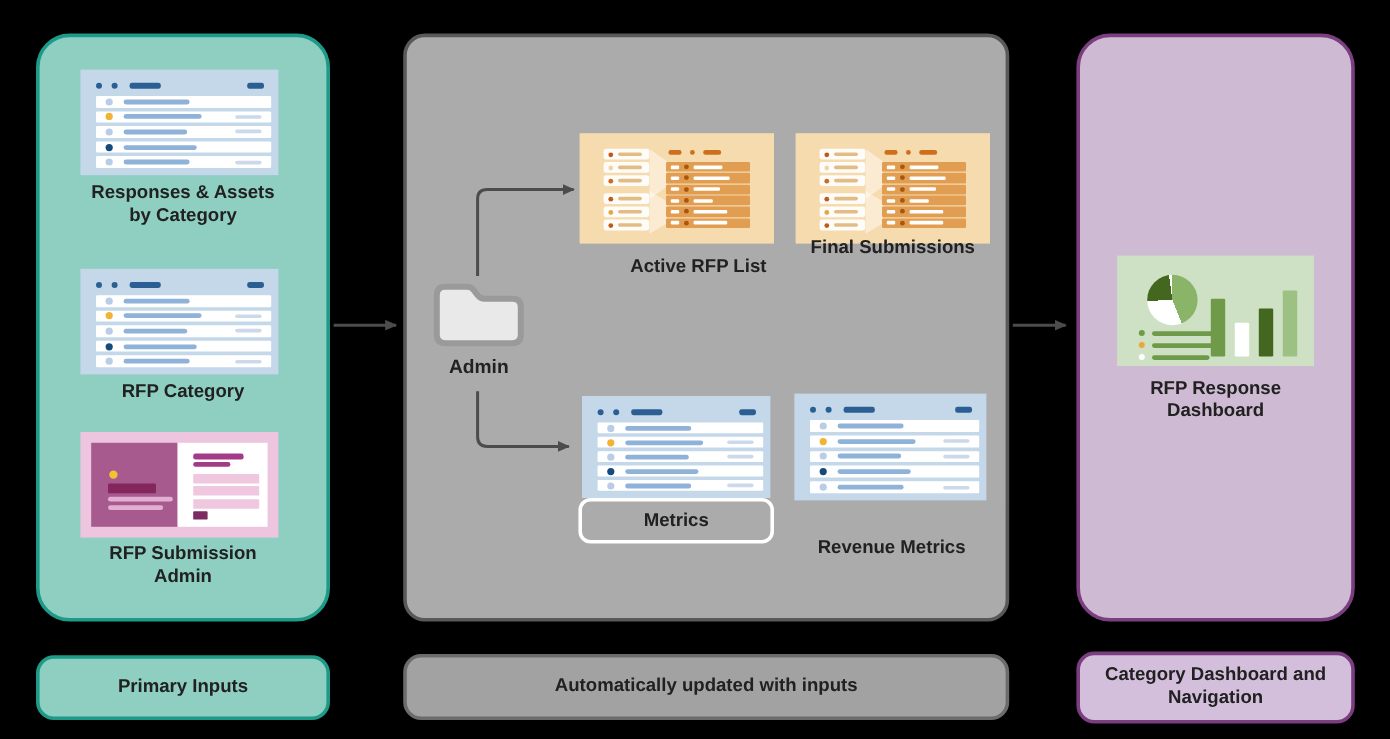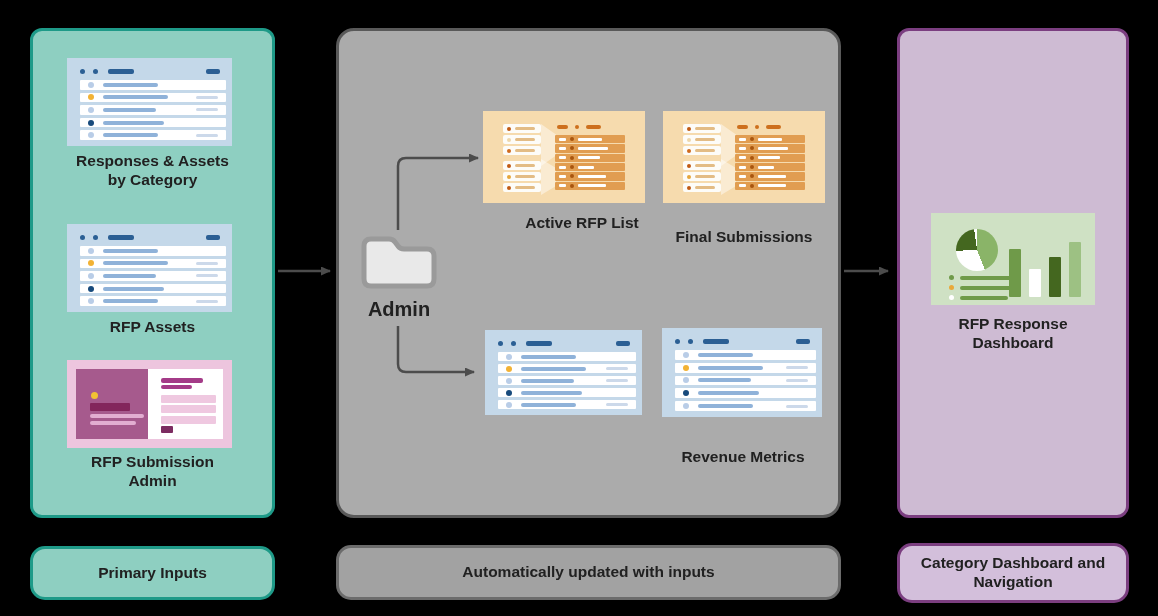--- a/index.html
+++ b/index.html
@@ -1,18 +1,18 @@
 <!DOCTYPE html>
 <html style="--canvas-bg: #000000; --teal-fill: #8ecfc1; --teal-border: #1e9a88; --gray-fill: #ababab; --gray-border: #595959; --gray-pill-border: #6c6c6c; --purple-fill: #cebbd3; --purple-border: #7b3e80; --text: #212121; --arrow: #4c4c4c; --blue-thumb-bg: #c4d8e9; --blue-header: #2b5f94; --blue-line: #8fb2d9; --dot-yellow: #f2b234; --dot-navy: #174a7c; --dot-lightblue: #b9cde7; --orange-bg: #f6dbae; --orange-table: #e19d51; --orange-dot: #c05a15; --pink-frame: #edc5de; --pink-panel: #a65a8d; --green-bg: #cfe1c4; --green-dark: #44671f; --green-mid: #6f9a49; --green-light: #9dc183; --green-pie: #8ab468;"><head>
 <meta charset="utf-8">
 <style>
   html,body{margin:0;padding:0;background:#000;}
   .stage{position:relative;width:1158px;height:616px;background:var(--canvas-bg,#000);
          font-family:"Liberation Sans",sans-serif;color:var(--text,#212121);overflow:hidden;}
-  .panel{position:absolute;box-sizing:border-box;border-radius:12px;}
+  .panel{position:absolute;box-sizing:border-box;border-radius:28px;}
   .panel-inputs{left:30px;top:28px;width:245px;height:490px;background:var(--teal-fill);border:3px solid var(--teal-border);}
   .panel-automation{left:336px;top:28px;width:505px;height:490px;background:var(--gray-fill);border:3px solid var(--gray-border);border-radius:18px;}
   .panel-dashboard{left:897px;top:28px;width:232px;height:490px;background:var(--purple-fill);border:3px solid var(--purple-border);}
   .pill{position:absolute;box-sizing:border-box;border-radius:15px;display:flex;align-items:center;justify-content:center;
         text-align:center;font-weight:600;font-size:15.5px;line-height:1.2;padding:4px 12px;}
   .pill-inputs{left:30px;top:546px;width:245px;height:54px;background:var(--teal-fill);border:3px solid var(--teal-border);}
   .pill-automation{left:336px;top:545px;width:505px;height:55px;background:#a2a2a2;border:3px solid var(--gray-pill-border);}
   .pill-dashboard{left:897px;top:543px;width:232px;height:60px;background:#d3bfdb;border:3px solid var(--purple-border);}
   .slot{position:absolute;}
   .lbl{position:absolute;text-align:center;font-weight:600;font-size:15.5px;line-height:1.25;color:var(--text,#212121);}
@@ -71,21 +71,21 @@
   .gpie{position:absolute;left:25px;top:16px;width:42px;height:42px;border-radius:50%;
         background:conic-gradient(var(--green-pie) 0deg 158deg,#fff 158deg 268deg,var(--green-dark) 268deg 352deg,#fff 352deg 360deg);}
   .glegend{position:absolute;left:18px;top:62px;display:flex;flex-direction:column;gap:5px;}
   .glrow{display:flex;align-items:center;gap:6px;}
   .glrow .gld{width:5px;height:5px;border-radius:50%;flex:none;}
   .glrow .gll{height:4px;border-radius:2px;background:var(--green-mid);}
   .gbars{position:absolute;left:78px;bottom:8px;display:flex;align-items:flex-end;gap:8px;}
   .gbars i{display:block;width:12px;border-radius:1px;}
   
   .folder{position:absolute;}
-  .admin-lbl{font-size:20px;}
+  .admin-lbl{font-size:16px;}
   .metrics-box{position:absolute;box-sizing:border-box;border:3px solid #ffffff;border-radius:10px;
                display:flex;align-items:center;justify-content:center;font-weight:600;font-size:15.5px;}
   .arrows{position:absolute;left:0;top:0;pointer-events:none;}
 </style>
 </head>
 <body>
 
 <div class="stage">
 
   <div class="panel panel-inputs">
@@ -165,21 +165,21 @@
             </div>
       <div class="brow">
               <span class="d light"></span>
               <span class="line" style="width:55px"></span>
               <span class="sp"></span>
               <span class="rd"></span>
             </div>
     </div>
   </div>
 </div>
-    <div class="lbl" style="left:50%;transform:translateX(-50%);top:286px;width:180px">RFP Assets</div>
+    <div class="lbl" style="left:50%;transform:translateX(-50%);top:286px;width:180px">RFP Category</div>
     <div class="slot" style="left:34px;top:329px;width:165px;height:88px">
   <div class="fthumb">
     <div class="f-left">
       <span class="fdot"></span>
       <span class="fbar"></span>
       <span class="fl1"></span>
       <span class="fl2"></span>
     </div>
     <div class="f-right">
       <span class="rl1"></span>
@@ -329,21 +329,21 @@
               <i class="wl" style="width:28px"></i>
             </div>
       <div class="orow">
               <i class="wd"></i>
               <i class="odot"></i>
               <i class="wl" style="width:28px"></i>
             </div>
     </div>
   </div>
 </div>
-    <div class="lbl" style="left:314px;top:196px;width:182px">Final Submissions</div>
+    <div class="lbl" style="left:314px;top:166px;width:182px">Final Submissions</div>
 
     <div class="slot" style="left:146px;top:299px;width:157px;height:85px">
   <div class="bthumb">
     <div class="bh">
       <span class="d"></span>
       <span class="d"></span>
       <span class="dash"></span>
       <span class="sp"></span>
       <span class="rdash"></span>
     </div>
@@ -372,20 +372,23 @@
             </div>
       <div class="brow">
               <span class="d light"></span>
               <span class="line" style="width:55px"></span>
               <span class="sp"></span>
               <span class="rd"></span>
             </div>
     </div>
   </div>
 </div>
+    <div class="metrics-box" style="left:143px;top:384px;width:163px;height:38px">
+      <span>Metrics</span>
+    </div>
 
     <div class="slot" style="left:323px;top:297px;width:160px;height:89px">
   <div class="bthumb">
     <div class="bh">
       <span class="d"></span>
       <span class="d"></span>
       <span class="dash"></span>
       <span class="sp"></span>
       <span class="rdash"></span>
     </div>

